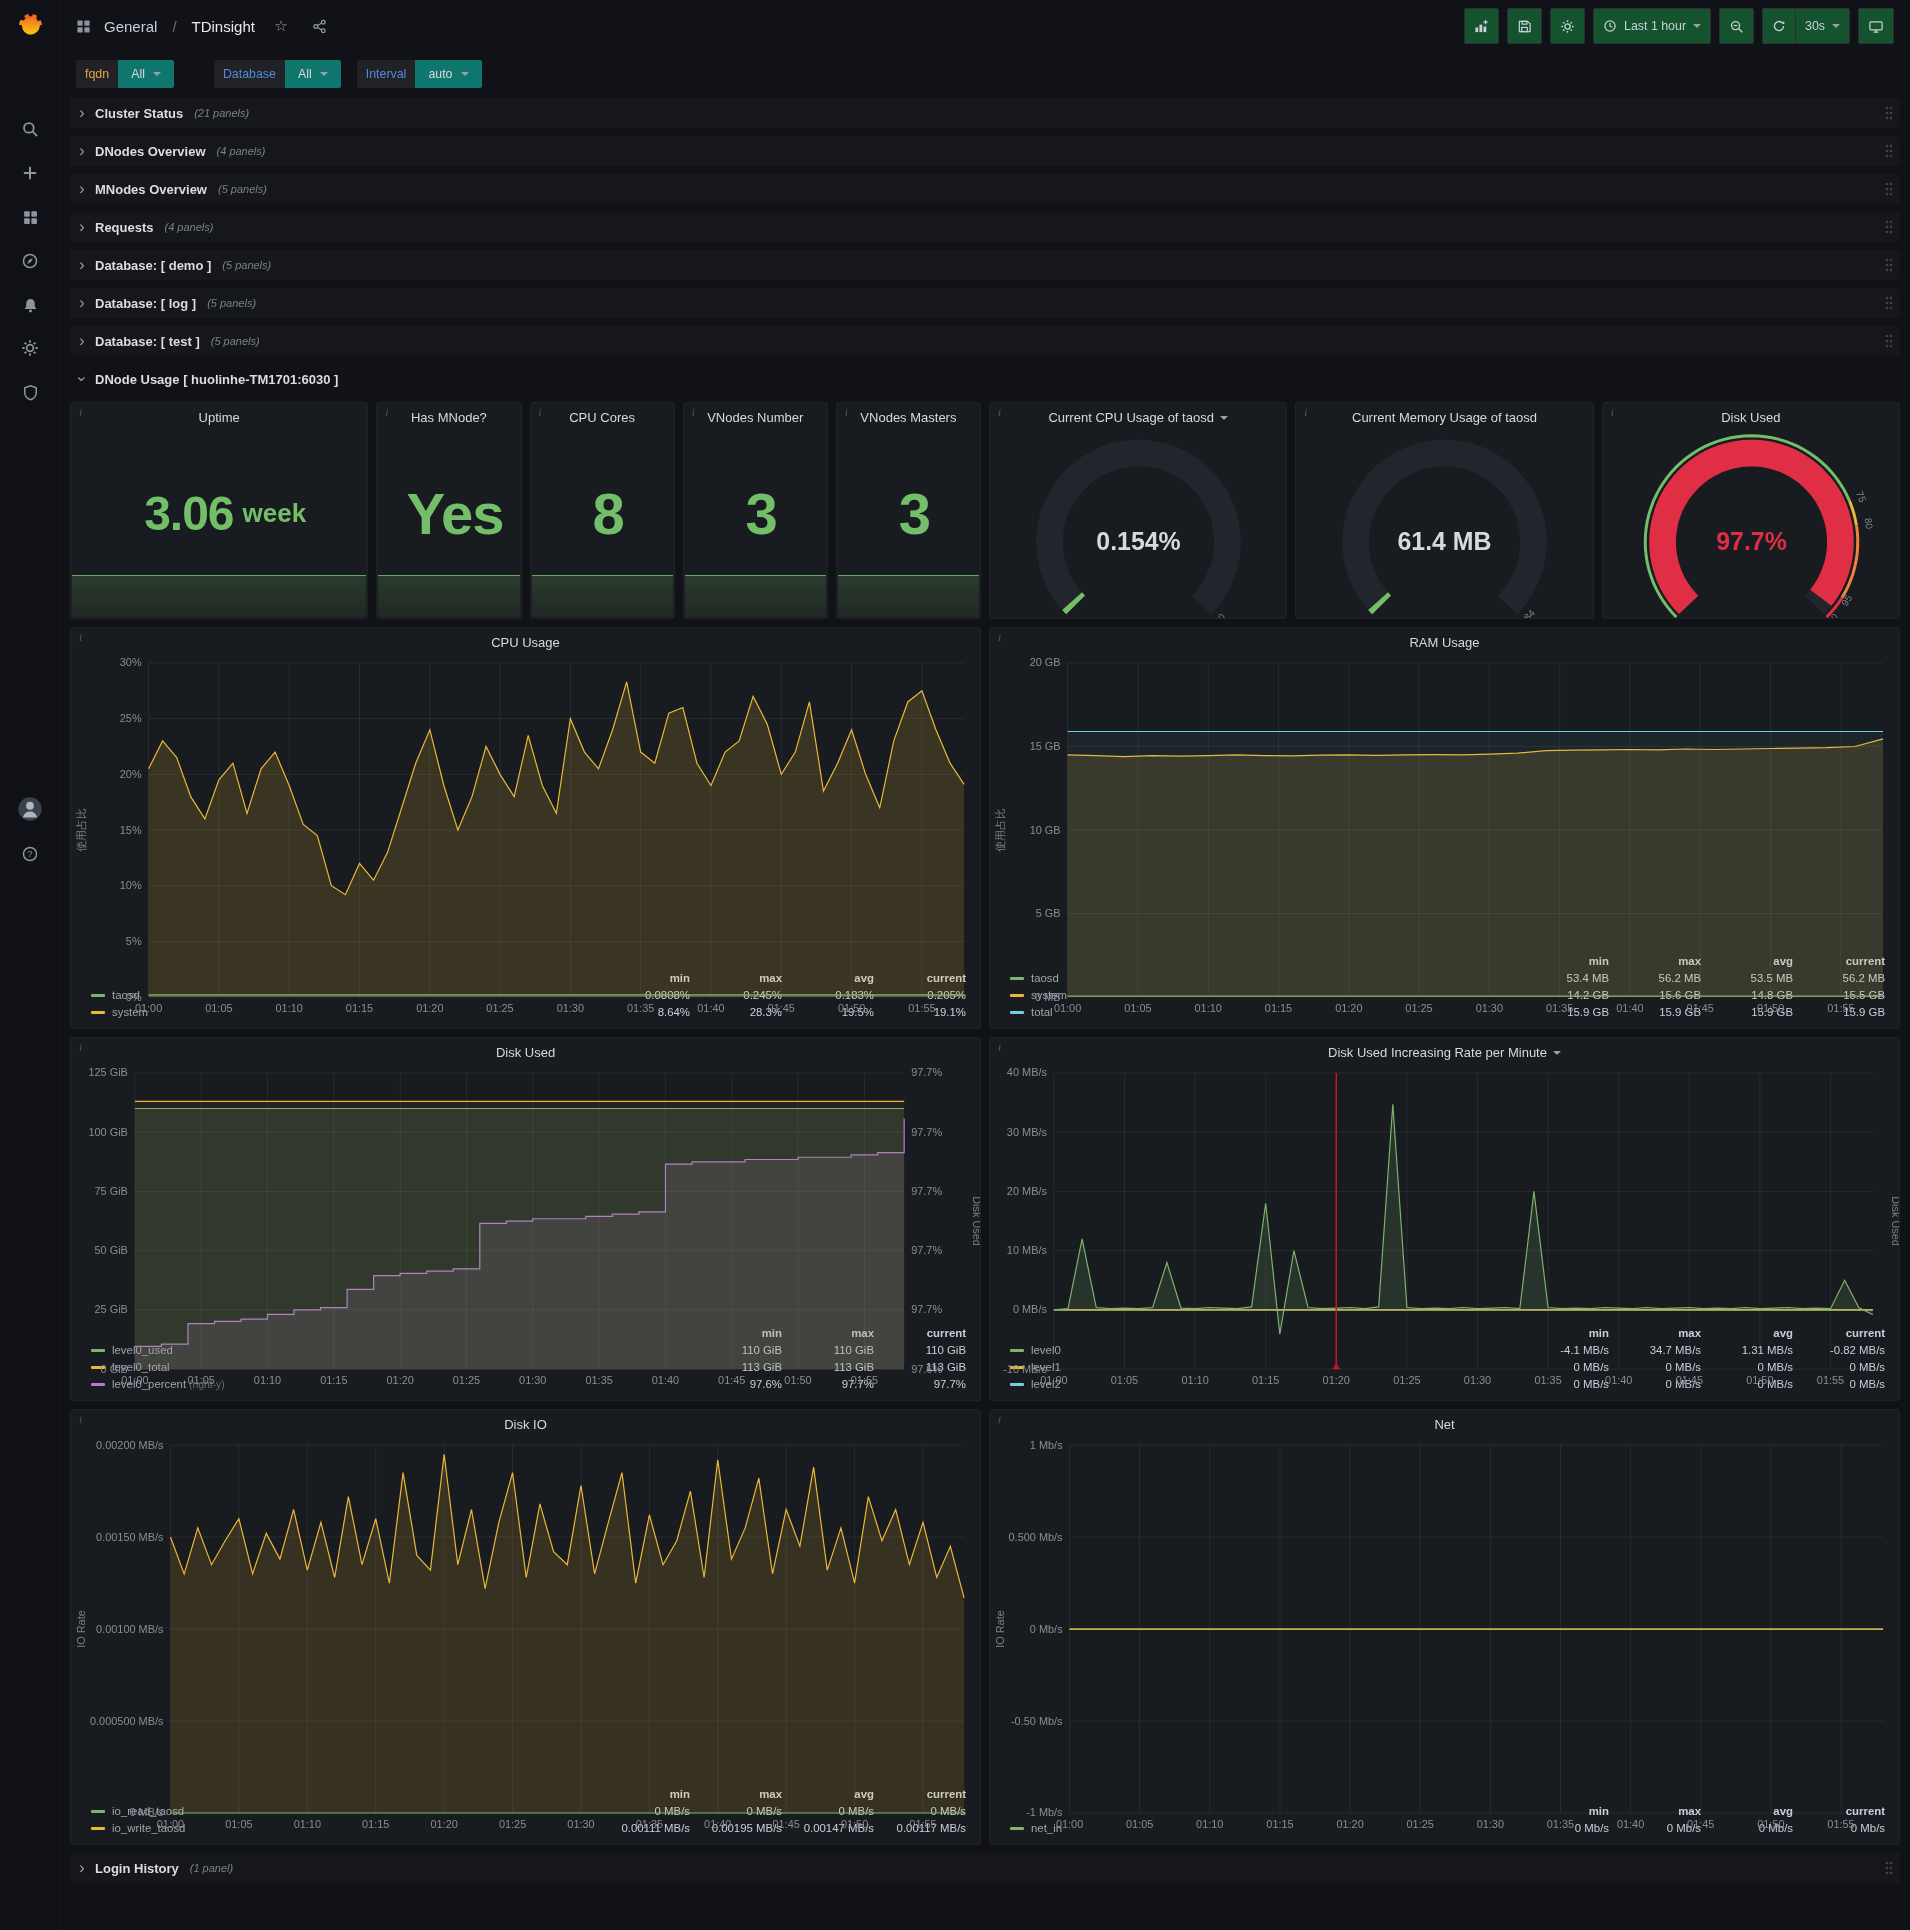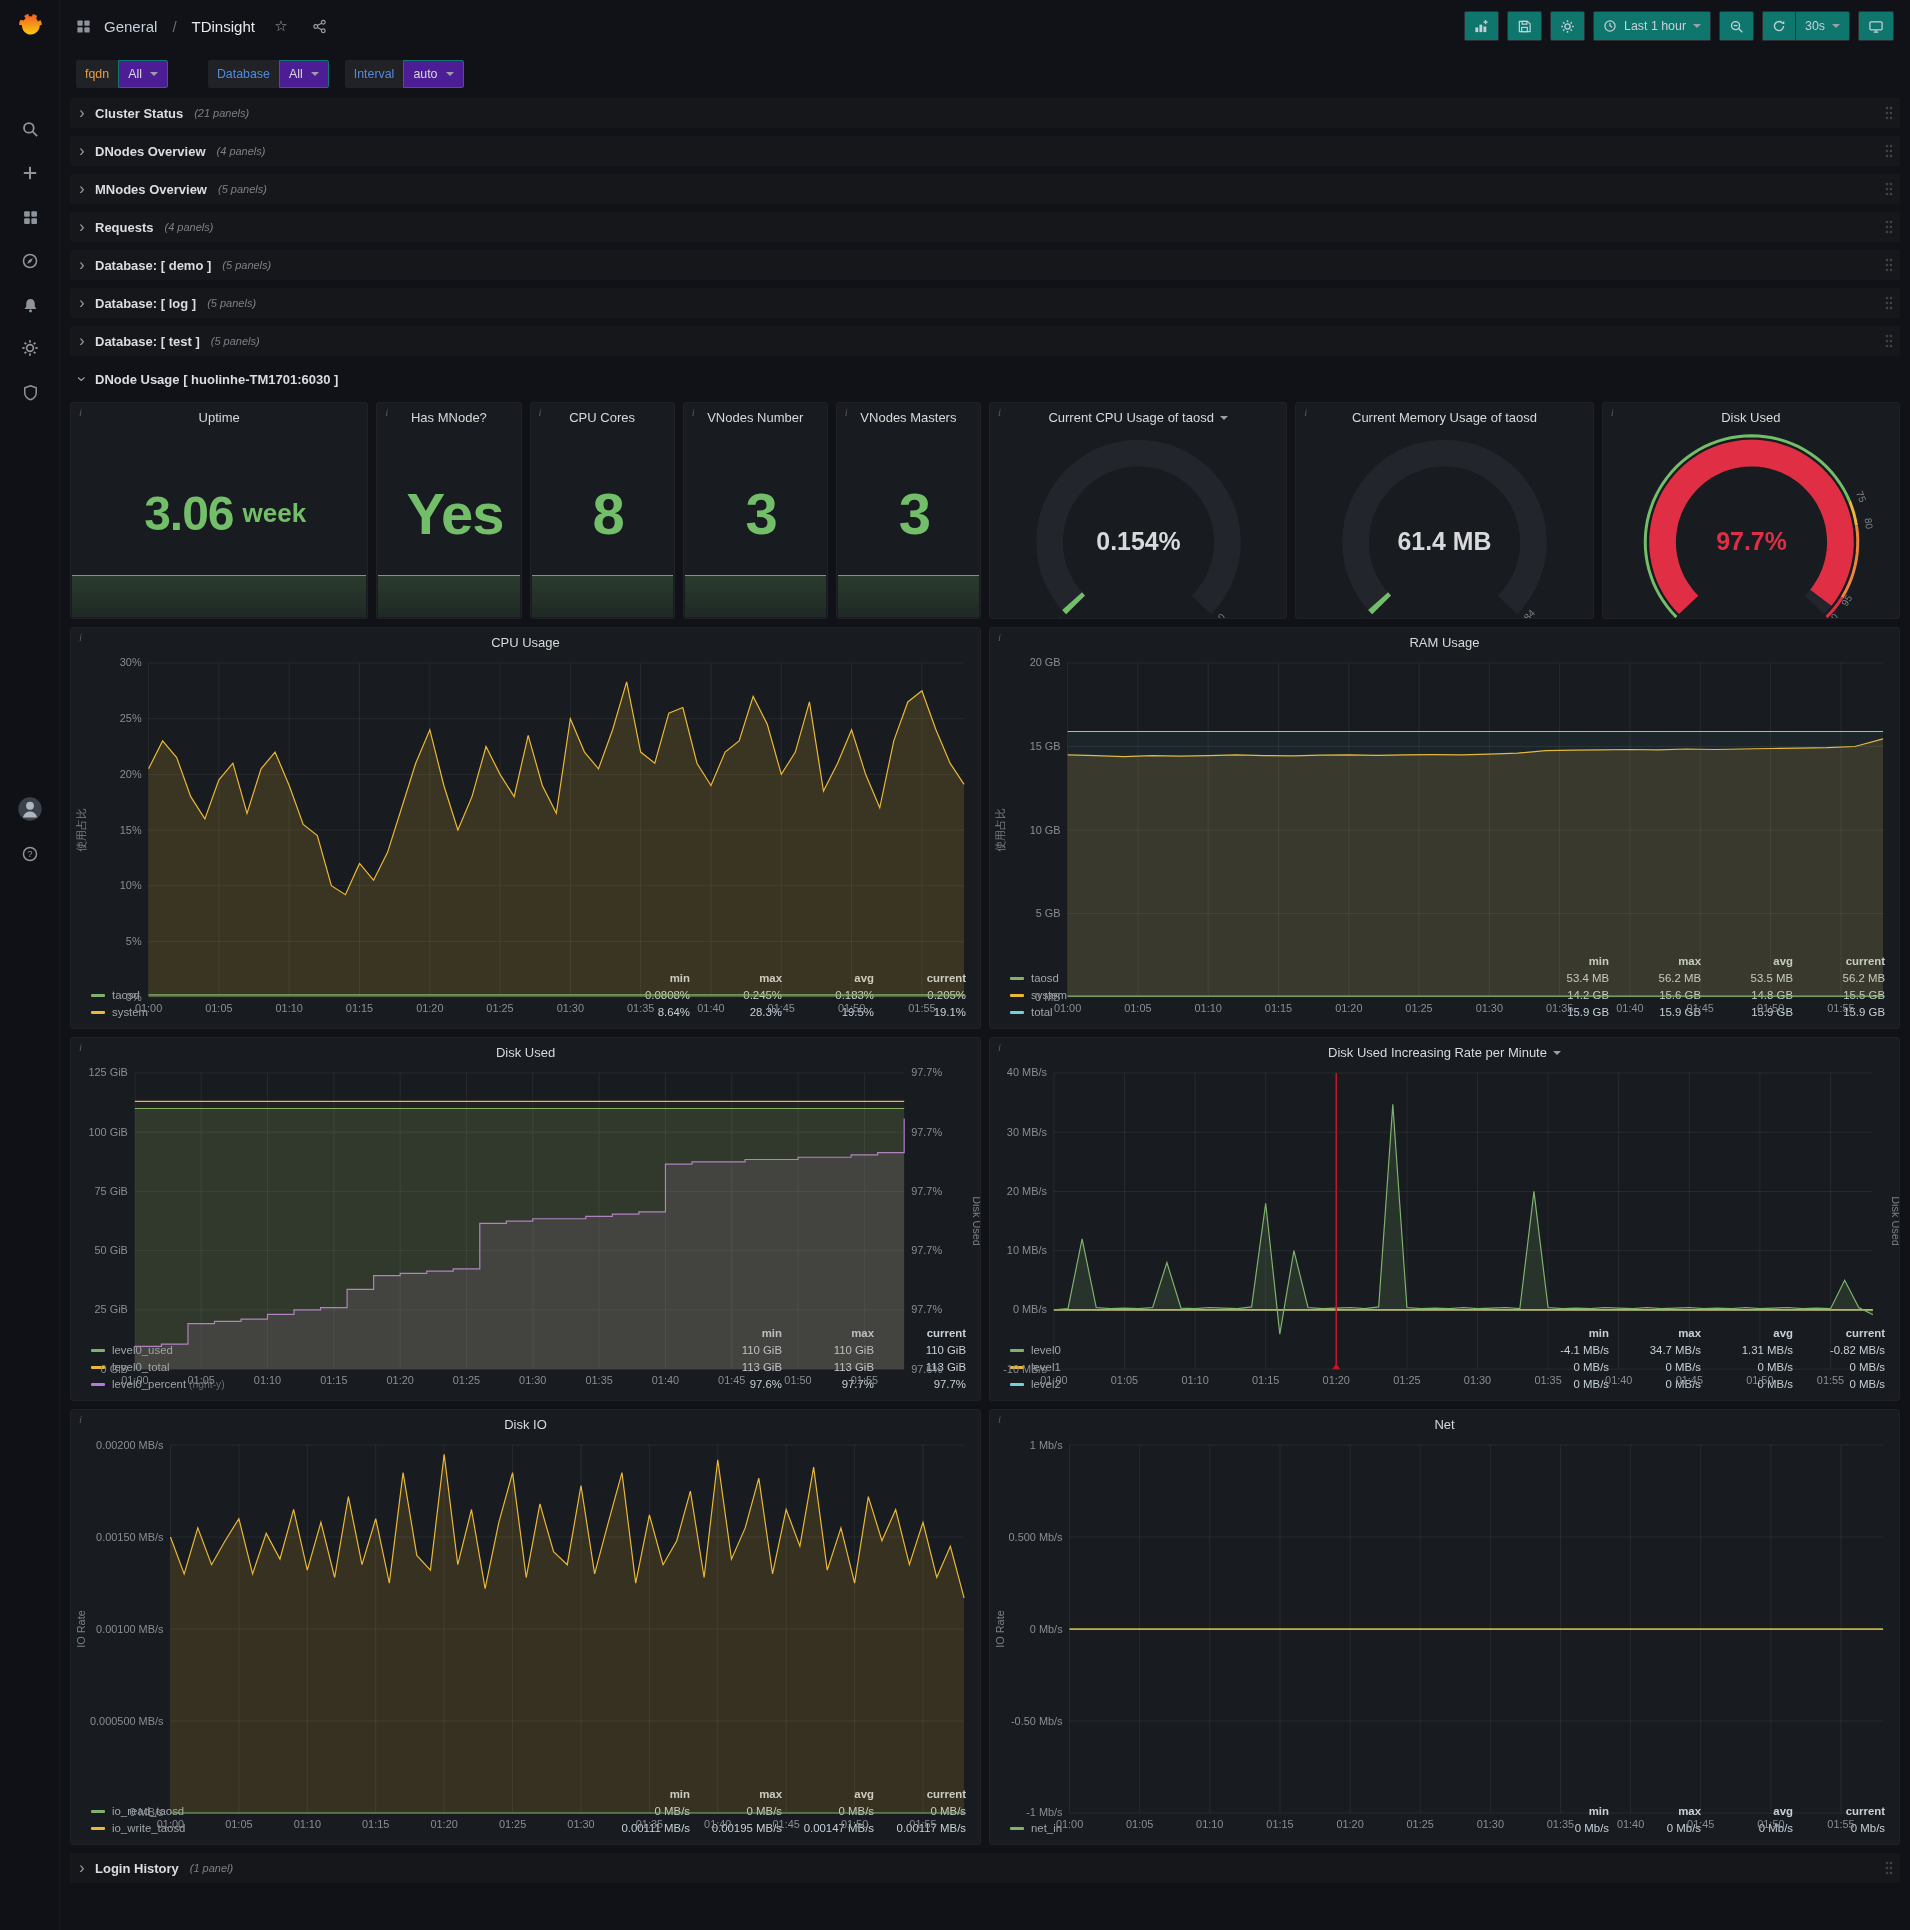--- a/index.html
+++ b/index.html
@@ -35,39 +35,39 @@
   .crumb-icon { color: #8e949c; display: flex; align-items: center; cursor: pointer; }
   .crumb-section { color: #c7d0d9; font-size: 15px; cursor: pointer; }
   .crumb-div { color: #6a6f76; font-size: 15px; padding: 0 2px; }
   .crumb-title { color: #e9eaeb; font-size: 15px; font-weight: 500; cursor: pointer; }
   .nav-ico-btn {
     color: #9aa0a8; display: flex; align-items: center; justify-content: center;
     width: 26px; height: 26px; cursor: pointer; font-size: 15px;
   }
   .nav-right { margin-left: auto; display: flex; align-items: center; gap: 8px; }
   .nav-btn {
-    background: #0f766e; border: 1px solid #2c3036; border-radius: 2px;
-    height: 30px; padding: 0 9px; display: flex; align-items: center; gap: 7px;
+    background: #14532d; border: 1px solid #2c3036; border-radius: 2px;
+    height: 36px; padding: 0 9px; display: flex; align-items: center; gap: 7px;
     color: #c7d0d9; cursor: pointer; font-size: 12.4px; white-space: nowrap;
   }
   .nav-btn svg { display: block; }
   .nav-group { display: flex; align-items: stretch; }
   .nav-group .nav-btn:first-child { border-radius: 2px 0 0 2px; border-right: none; }
   .nav-group .nav-btn:last-child { border-radius: 0 2px 2px 0; }
   .caret { width: 0; height: 0; border-left: 4px solid transparent; border-right: 4px solid transparent; border-top: 4px solid #9aa0a8; }
 
   
   .submenu { display: flex; align-items: center; gap: 16px; padding: 8px 16px 10px; }
   .var-group { display: flex; align-items: stretch; height: 28px; cursor: pointer; }
   .var-label {
     background: #202226; color: #538ade; display: flex; align-items: center;
     padding: 0 9px; font-size: 12.4px; border-radius: 2px 0 0 2px; font-weight: 500;
   }
   .var-value {
-    background: #4c1d95; border: 1px solid #0f766e; color: #d8d9da;
+    background: #0f766e; border: 4px solid #0f766e; color: #d8d9da;
     display: flex; align-items: center; gap: 8px; padding: 0 9px;
     font-size: 12.4px; border-radius: 0 2px 2px 0;
   }
 
   
   .dash { flex: 1; padding: 0 10px 10px; overflow: hidden; }
   .dash-row {
     height: 30px; margin-bottom: 8px; display: flex; align-items: center;
     gap: 7px; padding: 0 6px; cursor: pointer; background: #15171b; border-radius: 2px;
   }

